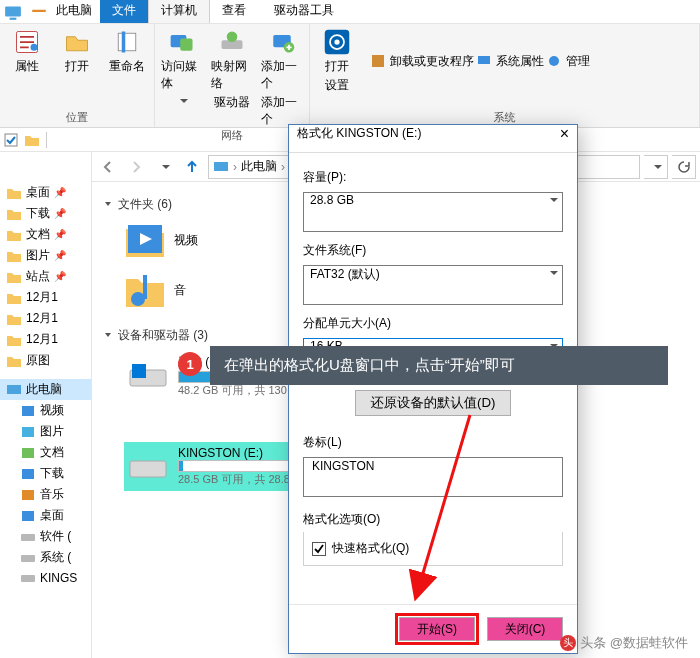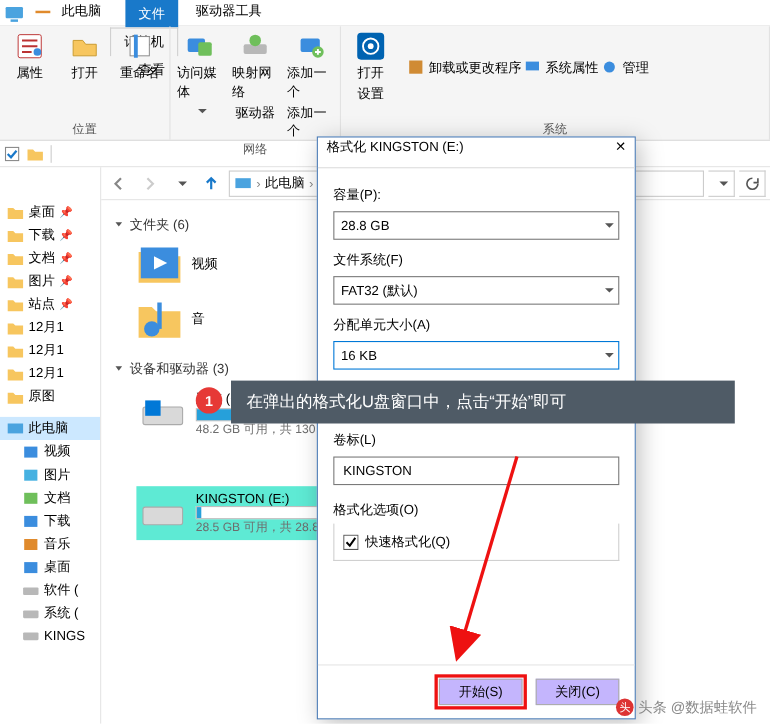--- a/index.html
+++ b/index.html
@@ -8,21 +8,21 @@
     font-family: "Microsoft YaHei", "Segoe UI", sans-serif;
     font-size: 12px;
     background: #fff;
     width: 700px;
     height: 658px;
     overflow: hidden;
     position: relative;
   }
   .titlebar { display: flex; align-items: flex-end; height: 24px; background: #fff; border-bottom: 1px solid #e5e5e5; }
   .titlebar .smallicon { width: 18px; height: 18px; margin: 0 4px 2px 4px; }
-  .titlebar .tabs { display: flex; align-items: flex-end; height: 100%; flex-direction: column; }
+  .titlebar .tabs { display: flex; align-items: flex-end; height: 100%; }
   .titlebar .tab { padding: 4px 12px; font-size: 12px; cursor: default; }
   .titlebar .tab.file { background: #1979ca; color: #fff; }
   .titlebar .tab.active { background: #f5f5f5; border: 1px solid #d0d0d0; border-bottom: none; }
   .titlebar .managewrap { display: flex; flex-direction: column; align-items: center; margin-left: 8px; }
   .titlebar .managewrap .sub { padding: 4px 8px; }
 
   .ribbon { display: flex; height: 104px; background: #f5f5f5; border-bottom: 1px solid #d9d9d9; }
   .ribbon .group { display: flex; flex-direction: column; justify-content: space-between; border-right: 1px solid #e2e2e2; padding: 4px 6px 2px 6px; }
   .ribbon .group-row { display: flex; gap: 8px; }
   .ribbon .big-btn { display: flex; flex-direction: column; align-items: center; width: 42px; gap: 2px; }
@@ -65,28 +65,28 @@
     left: 288px; top: 124px;
     width: 290px; height: 530px;
     background: #fff;
     border: 1px solid #4a7bb5;
     box-shadow: 4px 4px 20px rgba(0,0,0,0.25);
     display: flex; flex-direction: column;
   }
   .formatdlg .titlebar2 { height: 28px; display: flex; align-items: flex-start; justify-content: space-between; padding: 0 8px; border-bottom: 1px solid #ddd; }
   .formatdlg .body { padding: 10px 14px; flex: 1; display: flex; flex-direction: column; gap: 4px; }
   .formatdlg label { display: block; margin-top: 6px; margin-bottom: 2px; }
-  .formatdlg .combo, .formatdlg .txt { width: 100%; height: 26px; border: 1px solid #7a7a7a; background: #fff; display: flex; align-items: center; justify-content: space-between; padding: 0 4px 0 6px; }
+  .formatdlg .combo, .formatdlg .txt { width: 100%; height: 40px; border: 1px solid #7a7a7a; background: #fff; display: flex; align-items: flex-start; justify-content: space-between; padding: 0 4px 0 6px; }
   .formatdlg .combo.sel { border-color: #0078d7; }
   .formatdlg .txt input { border: none; outline: none; width: 100%; font: inherit; }
   .formatdlg .restore { align-self: center; margin: 8px 0; padding: 3px 14px; border: 1px solid #adadad; background: #e1e1e1; }
   .formatdlg .opts { border: 1px solid #d0d0d0; border-top: none; padding: 8px; margin-top: -2px; }
   .formatdlg .chk { display: flex; align-items: center; gap: 6px; }
   .formatdlg .buttons { display: flex; justify-content: flex-end; gap: 12px; padding: 12px 14px; border-top: 1px solid #e5e5e5; }
-  .formatdlg .buttons button { width: 76px; height: 24px; border: 1px solid #adadad; background: #c4b5fd; font: inherit; }
+  .formatdlg .buttons button { width: 76px; height: 24px; border: 1px solid #adadad; background: #ec4899; font: inherit; }
   .formatdlg .buttons .start-hl { outline: 3px solid #e11; outline-offset: 1px; }
 
   .annot-badge { position: absolute; left: 178px; top: 352px; width: 24px; height: 24px; border-radius: 50%; background: #e63936; color: #fff; display: flex; align-items: center; justify-content: center; font-weight: bold; font-size: 13px; z-index: 50; }
   .annot-tip { position: absolute; left: 210px; top: 346px; right: 32px; background: #4f5b66; color: #fff; padding: 10px 14px; font-size: 15px; z-index: 50; }
   .annot-arrow { position: absolute; left: 400px; top: 410px; z-index: 60; pointer-events: none; }
   .watermark { position: absolute; right: 12px; bottom: 6px; color: #888; font-size: 13px; display: flex; align-items: center; gap: 4px; }
   .watermark .dot { width: 16px; height: 16px; border-radius: 50%; background: #d33; color: #fff; display: flex; align-items: center; justify-content: center; font-size: 10px; }
 
   svg { display: block; }
   .chev::after { content: ""; display: inline-block; border: 4px solid transparent; border-top-color: #555; margin-left: 4px; transform: translateY(2px); }

